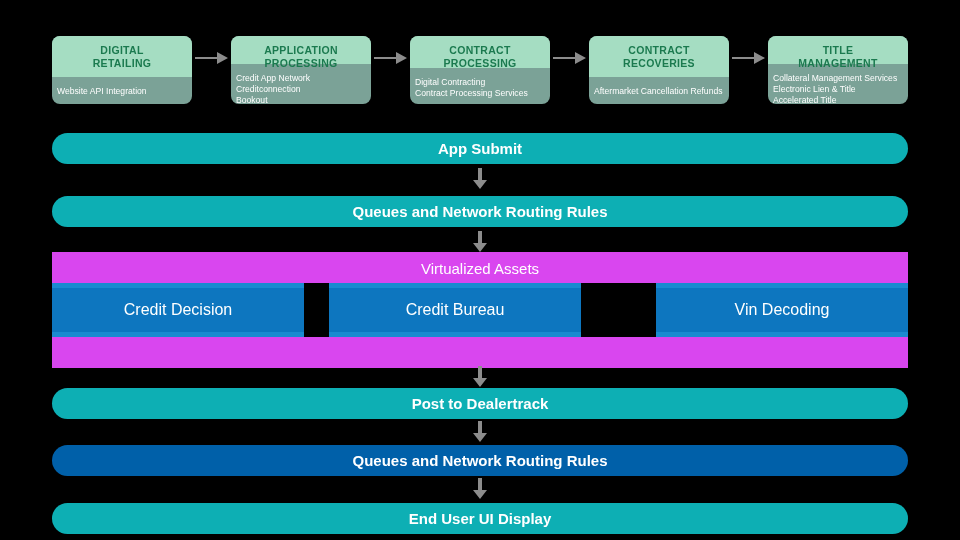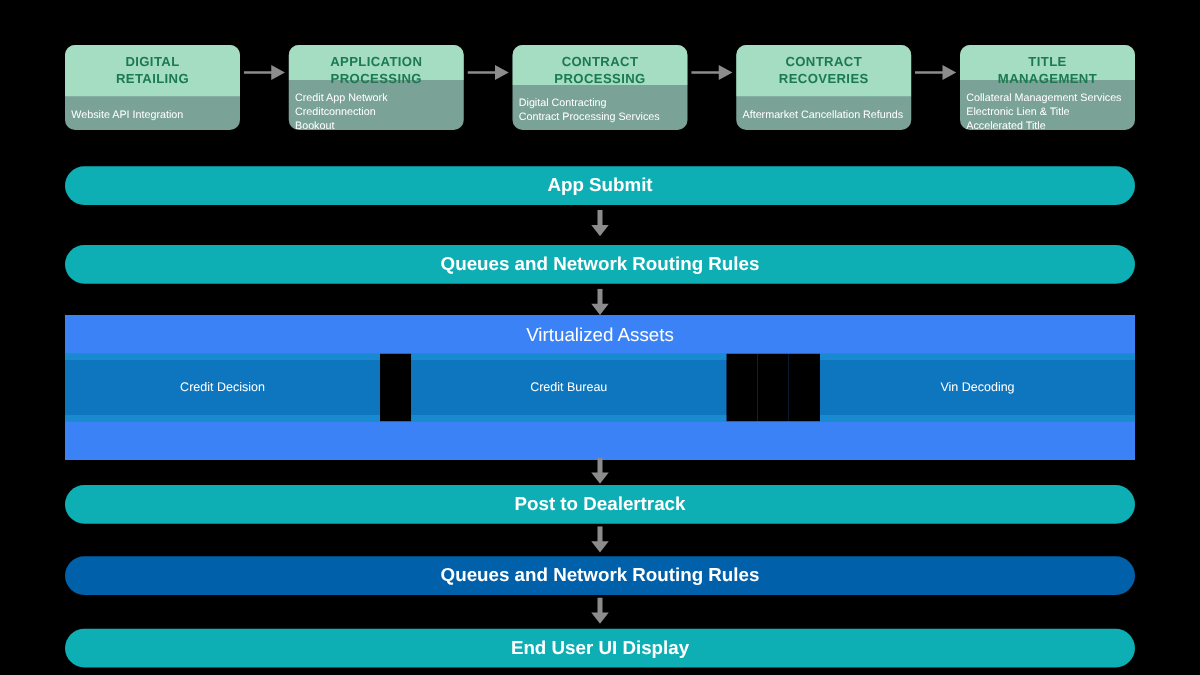--- a/index.html
+++ b/index.html
@@ -101,21 +101,21 @@
   .d4 { top: 421px; }
   .d5 { top: 478px; }
 
   
   .va-block {
     position: absolute;
     left: 52px;
     top: 252px;
     width: 856px;
     height: 116px;
-    background: #3b82f6;
+    background: #d946ef;
   }
   .va-title {
     position: absolute;
     left: 0;
     top: 0;
     width: 100%;
     height: 32px;
     display: flex;
     align-items: center;
     justify-content: center;
@@ -143,21 +143,21 @@
     display: flex;
     align-items: stretch;
   }
   .va-card {
     flex: 1 1 0;
     position: relative;
     background: #0D76BF;
     display: flex;
     align-items: center;
     justify-content: center;
-    font-size: 10px;
+    font-size: 16px;
     color: #ffffff;
     text-align: center;
   }
   .va-card::before,
   .va-card::after {
     content: "";
     position: absolute;
     left: 0;
     width: 100%;
     height: 5px;

